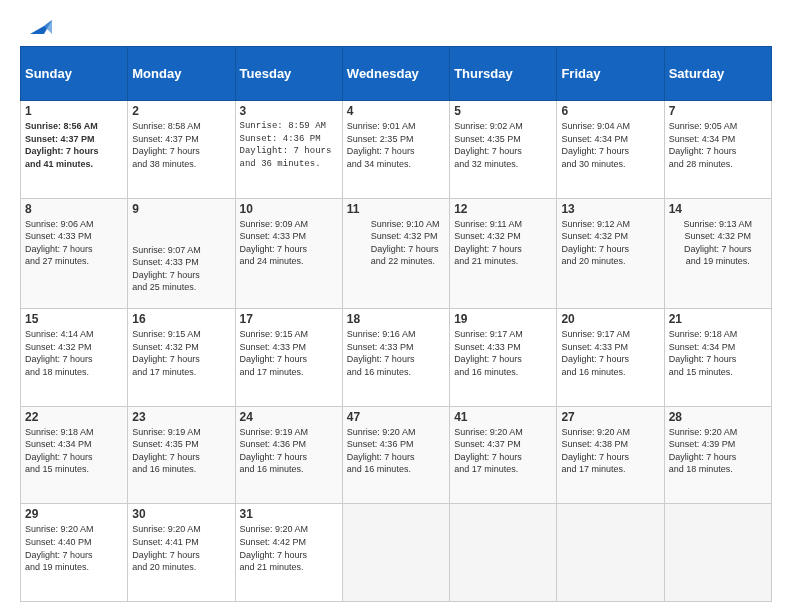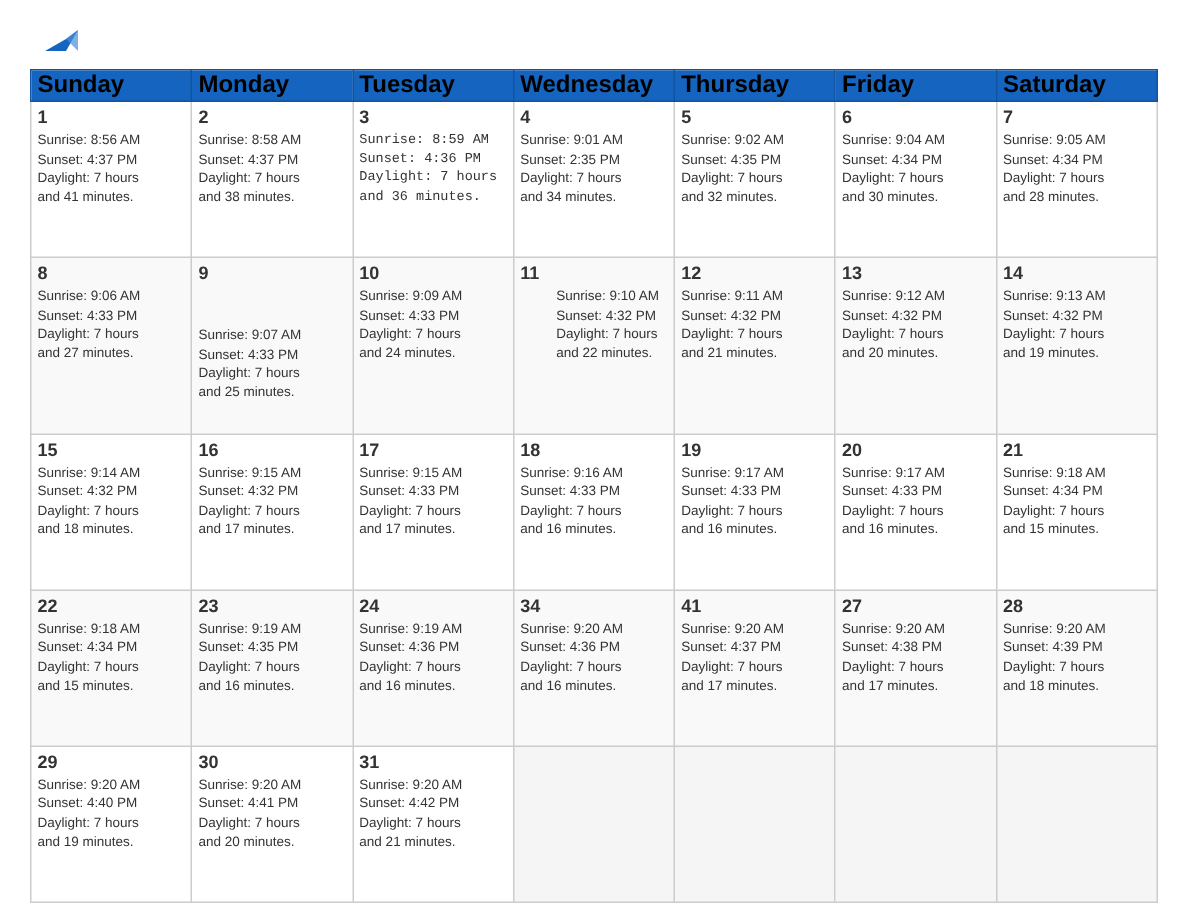--- a/index.html
+++ b/index.html
@@ -39,24 +39,24 @@
     }
     .calendar {
       flex: 1;
       border: 1px solid #ccc;
       border-collapse: collapse;
       width: 100%;
       table-layout: fixed;
     }
     .calendar th {
       background: #1565c0;
-      color: #000000;
-      font-size: 16px;
+      color: #ffffff;
+      font-size: 13px;
       font-weight: bold;
-      padding: 1px 4px;
+      padding: 19px 4px;
       text-align: left;
       border: 1px solid #1155a0;
     }
     .calendar td {
       vertical-align: top;
       border: 1px solid #ccc;
       padding: 3px 4px;
       font-size: 9.5px;
       color: #333;
       background: #fff;
@@ -114,21 +114,21 @@
           <th>Wednesday</th>
           <th>Thursday</th>
           <th>Friday</th>
           <th>Saturday</th>
         </tr>
     </thead>
     <tbody id="calendar-body">
         <tr>
           <td>
             <span class="day-num">1</span>
-            <div class="day-info" style="white-space: pre-line;">Sunrise: 8:56 AM
+            <div class="day-info" style="white-space: pre-line; font-weight: bold;">Sunrise: 8:56 AM
 Sunset: 4:37 PM
 Daylight: 7 hours
 and 41 minutes.</div>
           </td>
           <td>
             <span class="day-num">2</span>
             <div class="day-info" style="white-space: pre-line;">Sunrise: 8:58 AM
 Sunset: 4:37 PM
 Daylight: 7 hours
 and 38 minutes.</div>
@@ -207,30 +207,30 @@
           </td>
           <td>
             <span class="day-num">13</span>
             <div class="day-info" style="white-space: pre-line;">Sunrise: 9:12 AM
 Sunset: 4:32 PM
 Daylight: 7 hours
 and 20 minutes.</div>
           </td>
           <td>
             <span class="day-num">14</span>
-            <div class="day-info" style="white-space: pre-line;">Sunrise: 9:13 AM
+            <div class="day-info" style="white-space: pre-line; text-align: center;">Sunrise: 9:13 AM
 Sunset: 4:32 PM
 Daylight: 7 hours
 and 19 minutes.</div>
           </td>
         </tr>
         <tr>
           <td>
             <span class="day-num">15</span>
-            <div class="day-info" style="white-space: pre-line;">Sunrise: 9:14 AM
+            <div class="day-info" style="white-space: pre-line;">Sunrise: 4:14 AM
 Sunset: 4:32 PM
 Daylight: 7 hours
 and 18 minutes.</div>
           </td>
           <td>
             <span class="day-num">16</span>
             <div class="day-info" style="white-space: pre-line;">Sunrise: 9:15 AM
 Sunset: 4:32 PM
 Daylight: 7 hours
 and 17 minutes.</div>
@@ -287,21 +287,21 @@
 and 16 minutes.</div>
           </td>
           <td>
             <span class="day-num">24</span>
             <div class="day-info" style="white-space: pre-line;">Sunrise: 9:19 AM
 Sunset: 4:36 PM
 Daylight: 7 hours
 and 16 minutes.</div>
           </td>
           <td>
-            <span class="day-num">34</span>
+            <span class="day-num">47</span>
             <div class="day-info" style="white-space: pre-line;">Sunrise: 9:20 AM
 Sunset: 4:36 PM
 Daylight: 7 hours
 and 16 minutes.</div>
           </td>
           <td>
             <span class="day-num">41</span>
             <div class="day-info" style="white-space: pre-line;">Sunrise: 9:20 AM
 Sunset: 4:37 PM
 Daylight: 7 hours

